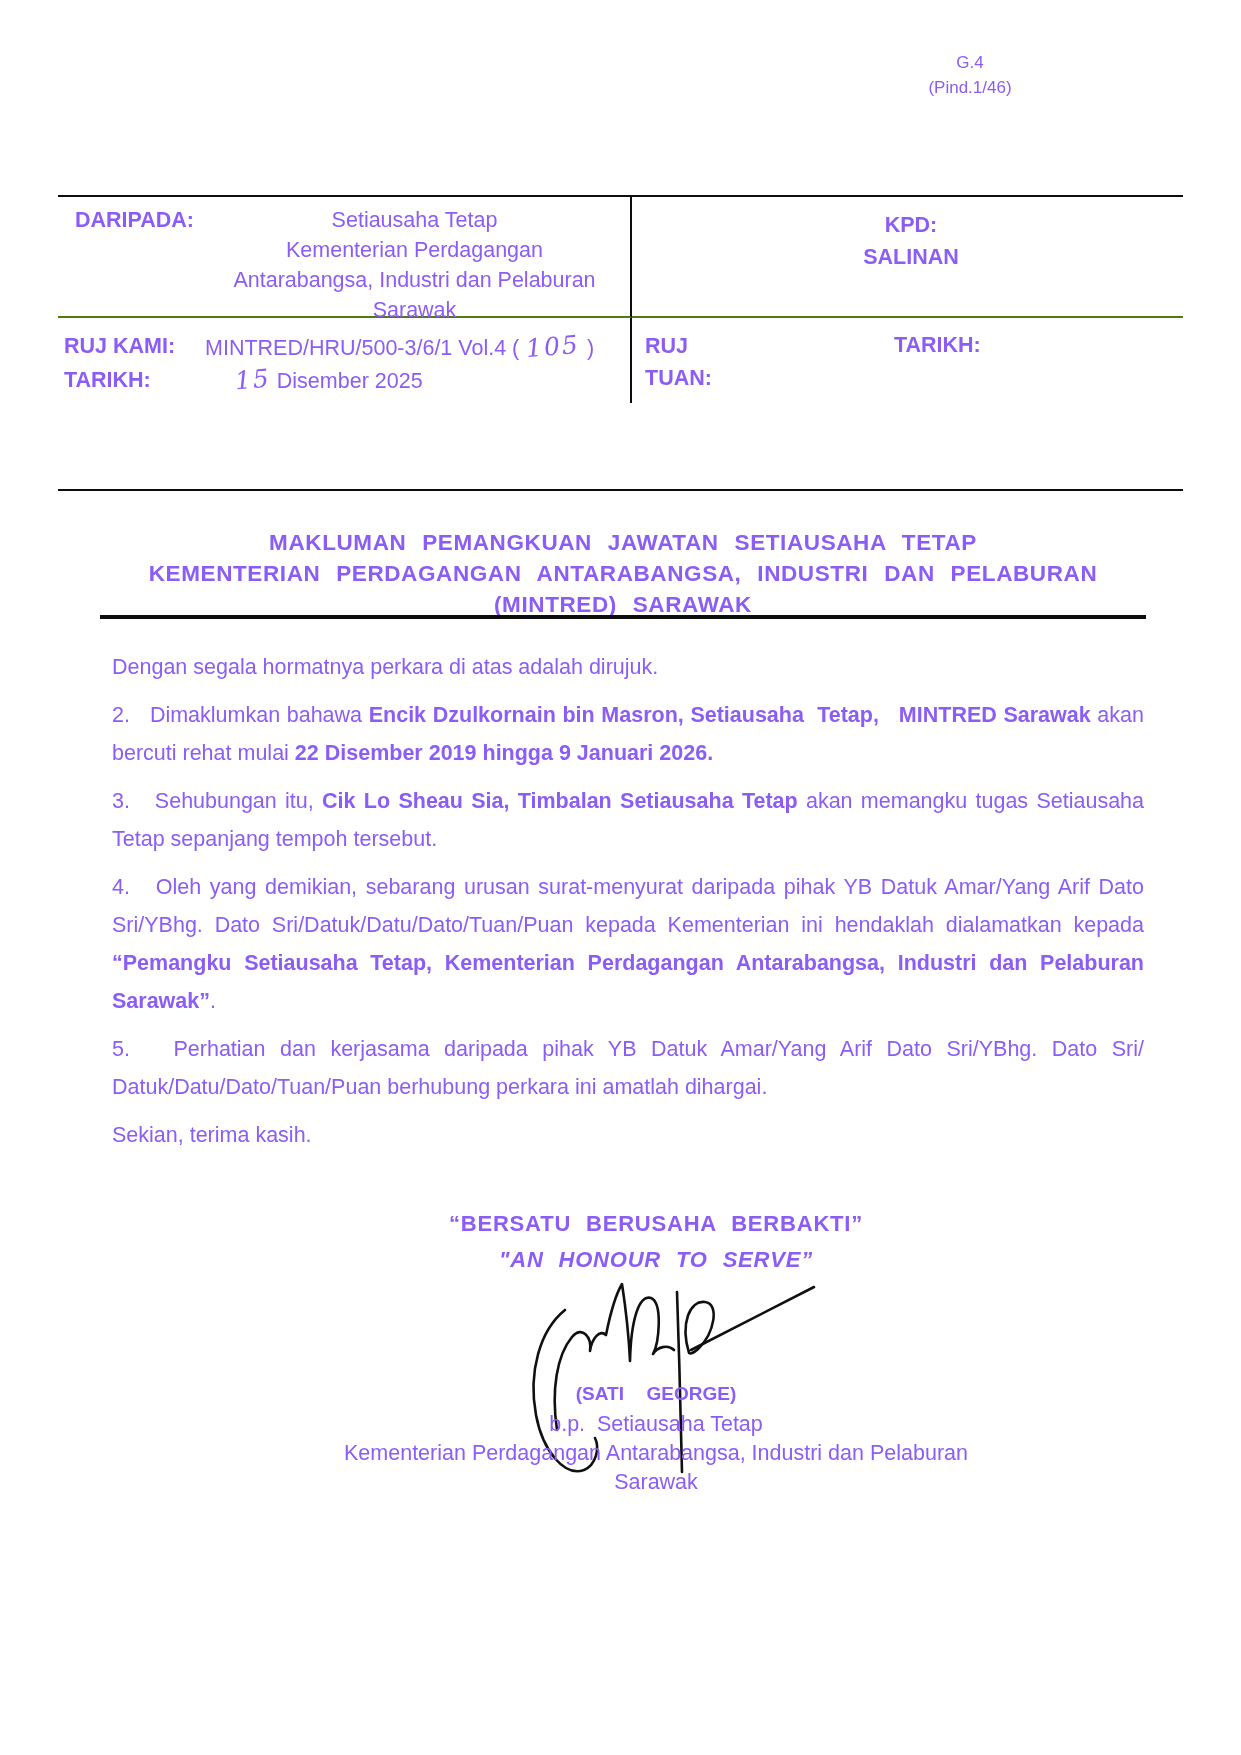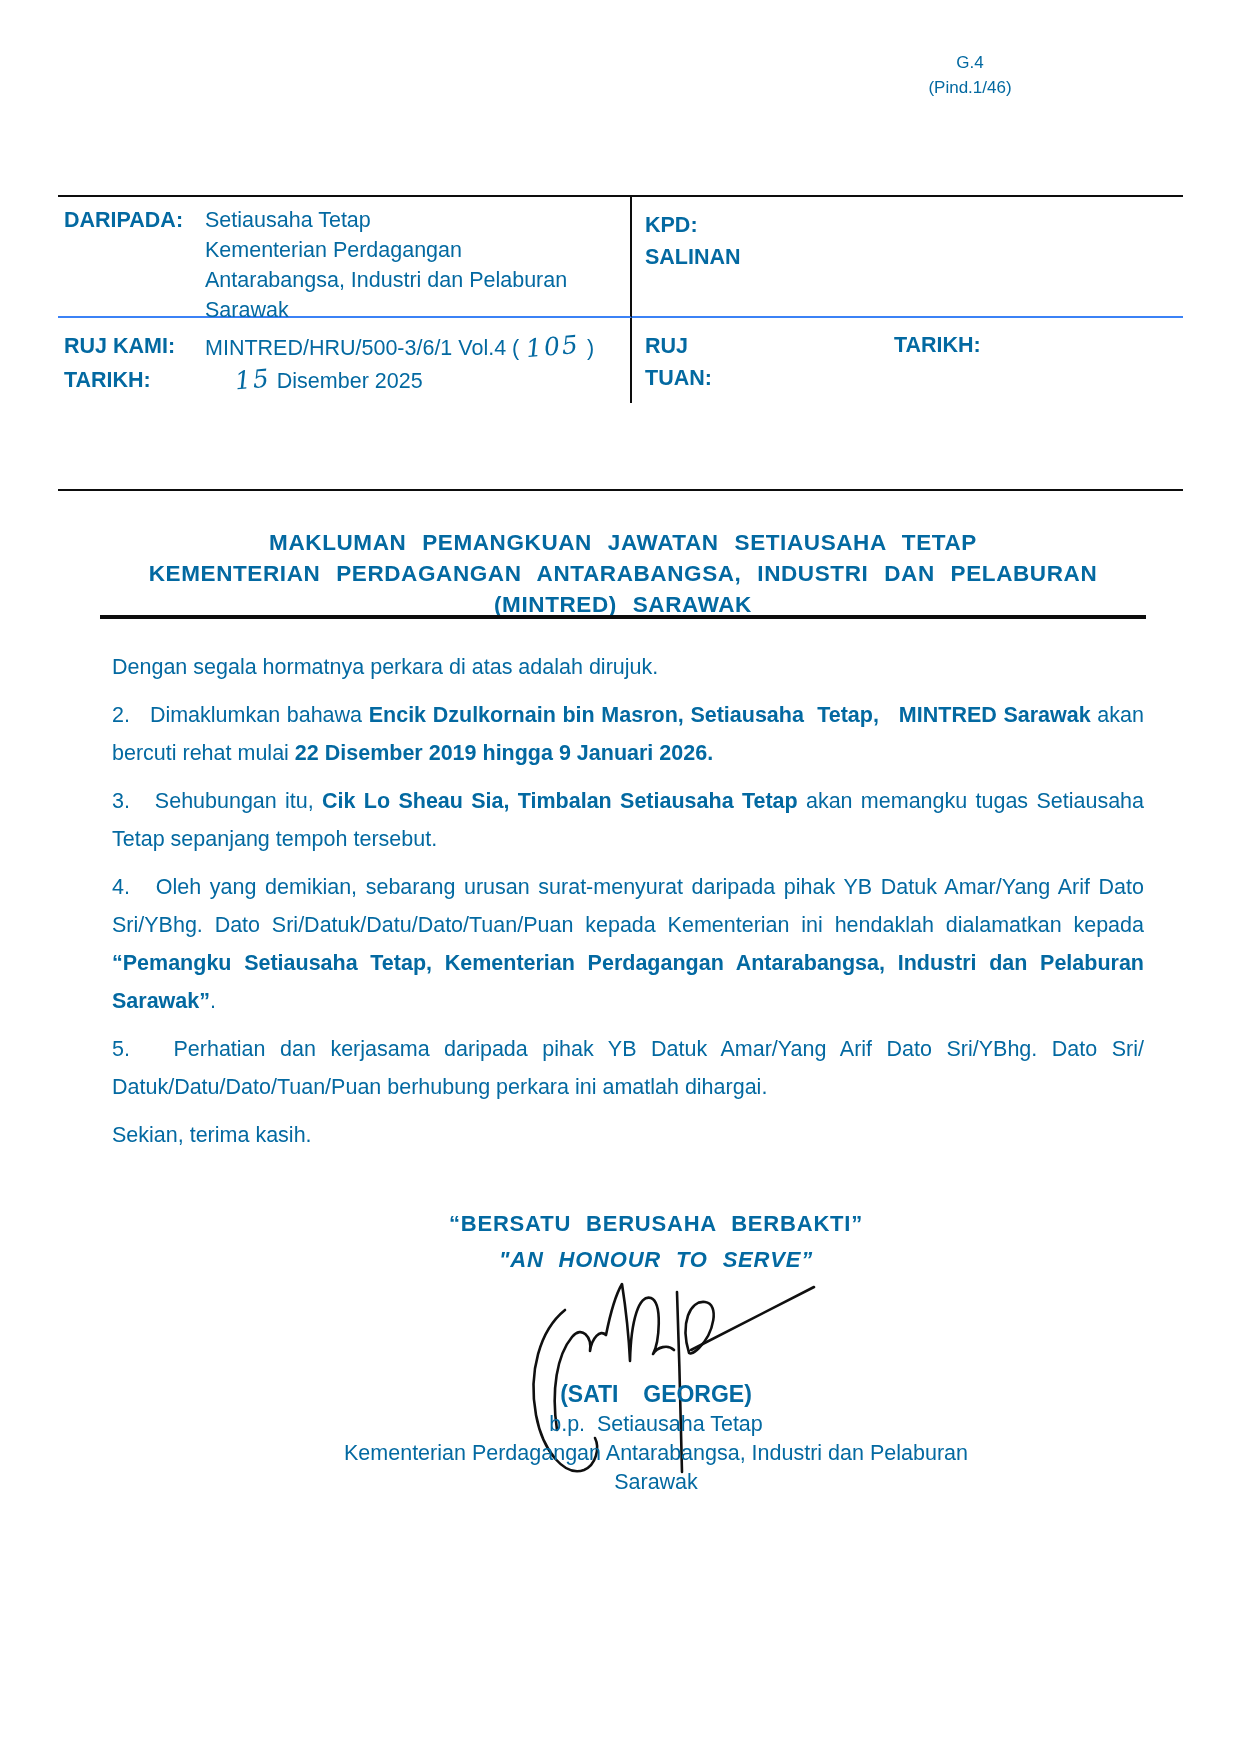--- a/index.html
+++ b/index.html
@@ -1,38 +1,38 @@
 <!DOCTYPE html>
 <html><head>
 <meta charset="utf-8">
 <style>
   html,body{margin:0;padding:0;background:#9a9a9a;}
   .page{
     position:relative;width:1241px;height:1755px;background:#ffffff;
-    margin:0 auto;overflow:hidden;color:#0369a1;
+    margin:0 auto;overflow:hidden;color:#8b5cf6;
     font-family:"Liberation Sans","DejaVu Sans",sans-serif;
   }
   
   .form-ref{position:absolute;top:50px;left:890px;width:160px;text-align:center;line-height:25px;font-size:17px;}
   
   .doc-title{
     position:absolute;top:126px;left:0;width:1180px;text-align:center;
     font-size:25px;font-weight:bold;word-spacing:16px;letter-spacing:.5px;
     text-decoration:underline;text-underline-offset:5px;text-decoration-thickness:2.5px;
   }
   
   .memo-table{
     position:absolute;left:58px;top:195px;width:1125px;
     border-top:2px solid #0d0d0d;border-bottom:2px solid #0d0d0d;
     display:grid;grid-template-columns:574px 1fr;grid-template-rows:121px 85px 86px;
     font-size:21.5px;line-height:30px;
   }
   .cell{padding:8px 6px 0 6px;position:relative;}
   .cell.cl{border-right:2px solid #0d0d0d;}
-  .cell.rb{border-bottom:2px solid #3b82f6;}
+  .cell.rb{border-bottom:2px solid #4d7c0f;text-align:center;}
   .cell .row{display:flex;align-items:flex-start;}
   .lbl{font-weight:bold;flex:0 0 141px;}
   .lbl.rlbl{flex:0 0 134px;padding-left:7px;}
   .val{flex:1;}
   .cell.pad2{padding-top:12px;}
   .tarikh-tuan{position:absolute;left:262px;top:12px;font-weight:bold;}
   .handwr{
     font-family:"DejaVu Serif","Liberation Serif",serif;font-style:italic;
     display:inline-block;transform:rotate(-5deg);font-size:25px;letter-spacing:2px;
   }
@@ -49,21 +49,21 @@
   .body-text p{margin:0 0 10px 0;text-align:justify;}
   .body-text p.first{text-align:left;}
   .body-text p.single{text-align:left;}
   .b{font-weight:bold;}
   
   .motto{position:absolute;top:1206px;left:103px;width:1106px;text-align:center;font-size:22px;font-weight:bold;line-height:36px;word-spacing:8px;letter-spacing:.8px;}
   .motto .en{font-style:italic;}
   
   .sig-svg{position:absolute;left:480px;top:1272px;width:340px;height:208px;}
   .signature-block{position:absolute;top:1378px;left:103px;width:1106px;text-align:center;font-size:21.5px;line-height:29px;}
-  .sig-name{font-weight:bold;font-size:23px;line-height:32px;word-spacing:6px;}
+  .sig-name{font-weight:bold;font-size:19px;line-height:32px;word-spacing:6px;}
 </style>
 </head>
 <body>
 
 <div class="page">
 
   <div class="form-ref">
     <div>G.4</div>
     <div>(Pind.1/46)</div>
   </div>

